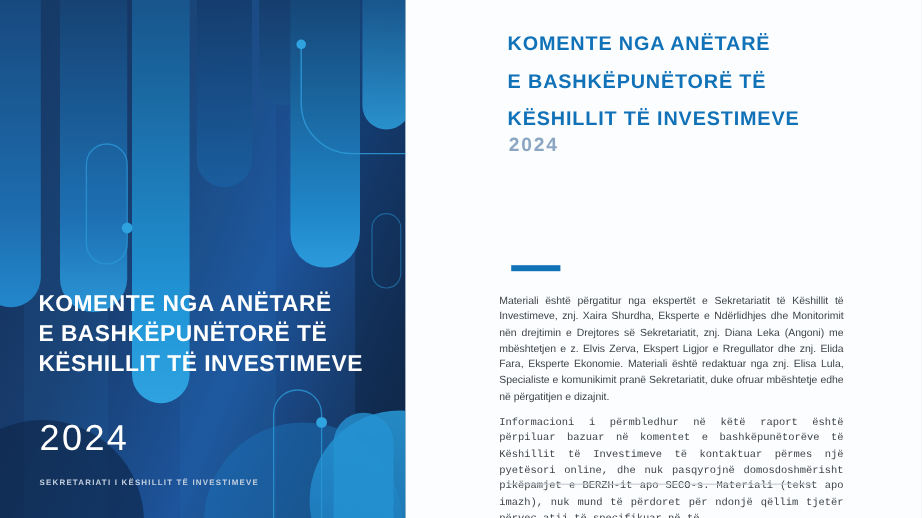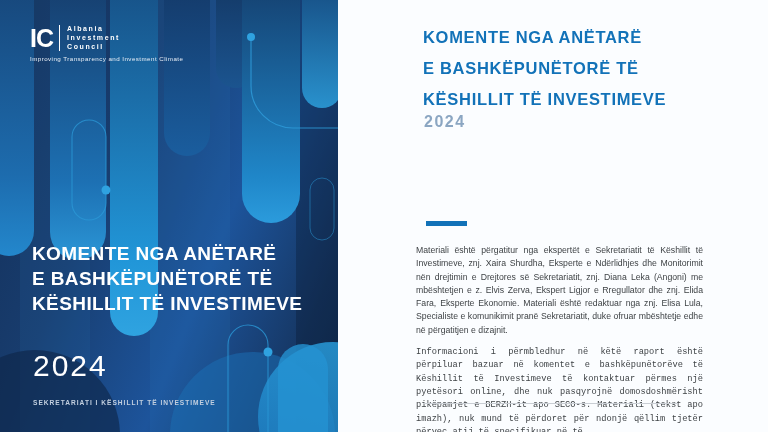--- a/index.html
+++ b/index.html
@@ -76,32 +76,20 @@
         <circle cx="251" cy="37" r="4" fill="#2fa2e0"></circle>
         <rect x="72" y="120" width="34" height="100" rx="17" fill="none" stroke="#2a97d6" stroke-width="1.1" opacity="0.8"></rect>
         <circle cx="106" cy="190" r="4.5" fill="#2fa2e0"></circle>
         <rect x="228" y="325" width="40" height="140" rx="20" fill="none" stroke="#2a97d6" stroke-width="1.1" opacity="0.8"></rect>
         <circle cx="268" cy="352" r="4.5" fill="#2fa2e0"></circle>
         <rect x="310" y="178" width="24" height="62" rx="12" fill="none" stroke="#2a97d6" stroke-width="1" opacity="0.5"></rect>
       </svg>
     </div>
 
     <div class="cover-text">
-      <div class="logo">
-        <div class="logo-row">
-          <span class="logo-mono">IC</span>
-          <span class="logo-sep"></span>
-          <span class="logo-org">
-            <div>Albania</div>
-            <div>Investment</div>
-            <div>Council</div>
-          </span>
-        </div>
-        <div class="logo-tag">Improving Transparency and Investment Climate</div>
-      </div>
 
       <div class="cover-title">
         <div>KOMENTE NGA ANËTARË</div>
         <div>E BASHKËPUNËTORË TË</div>
         <div>KËSHILLIT TË INVESTIMEVE</div>
       </div>
 
       <div class="cover-year">2024</div>
       <div class="cover-footer">SEKRETARIATI I KËSHILLIT TË INVESTIMEVE</div>
     </div>

